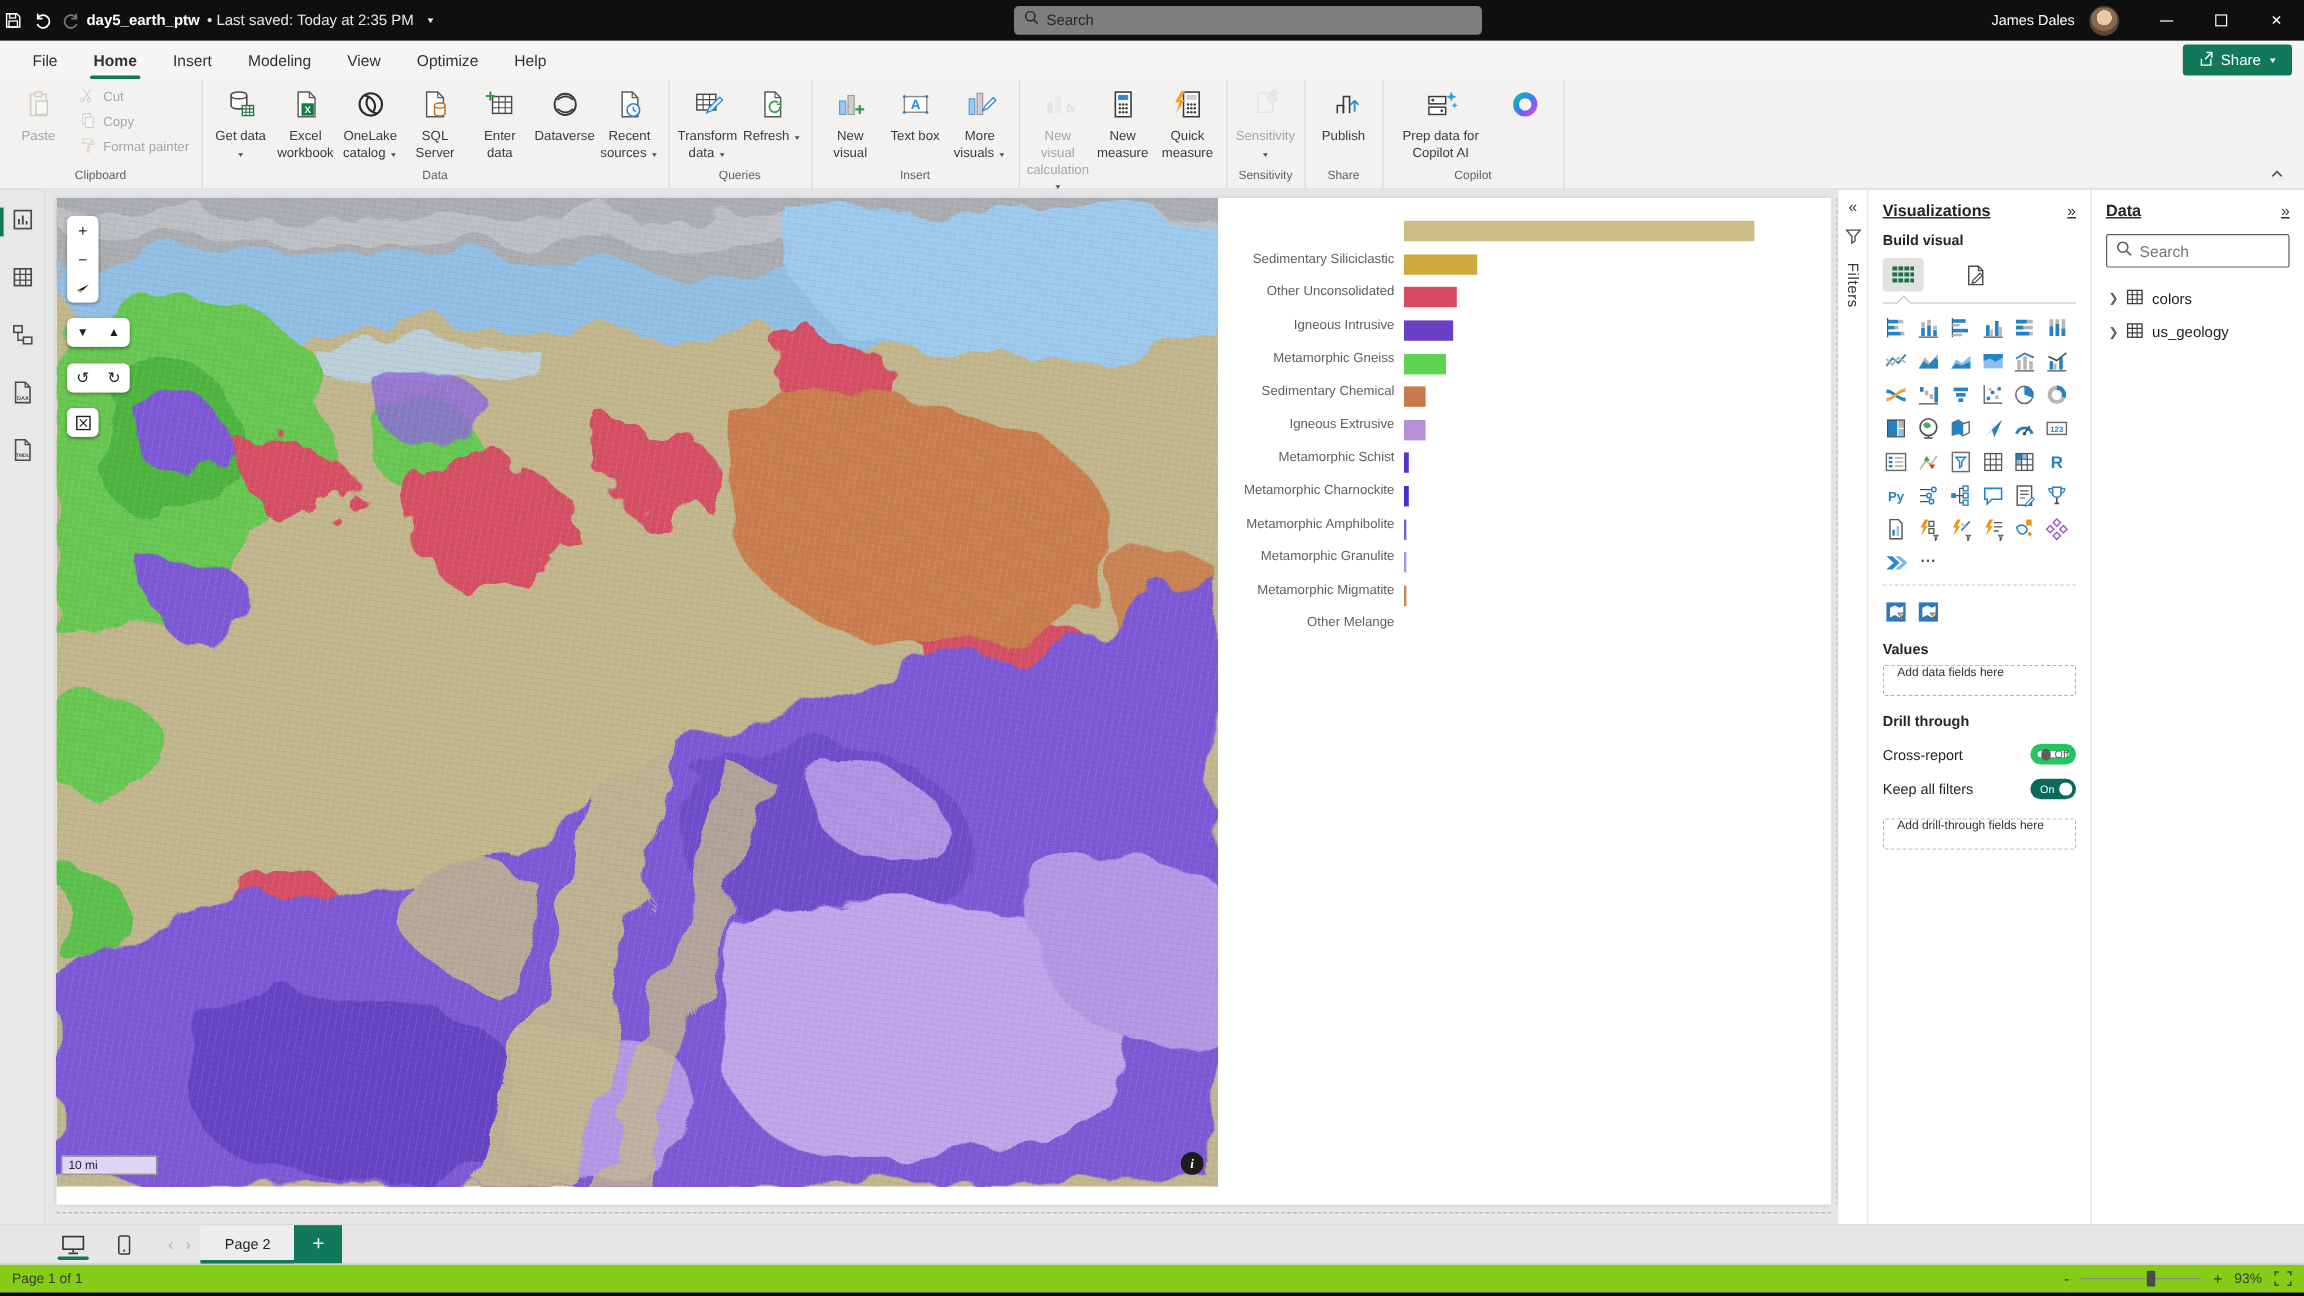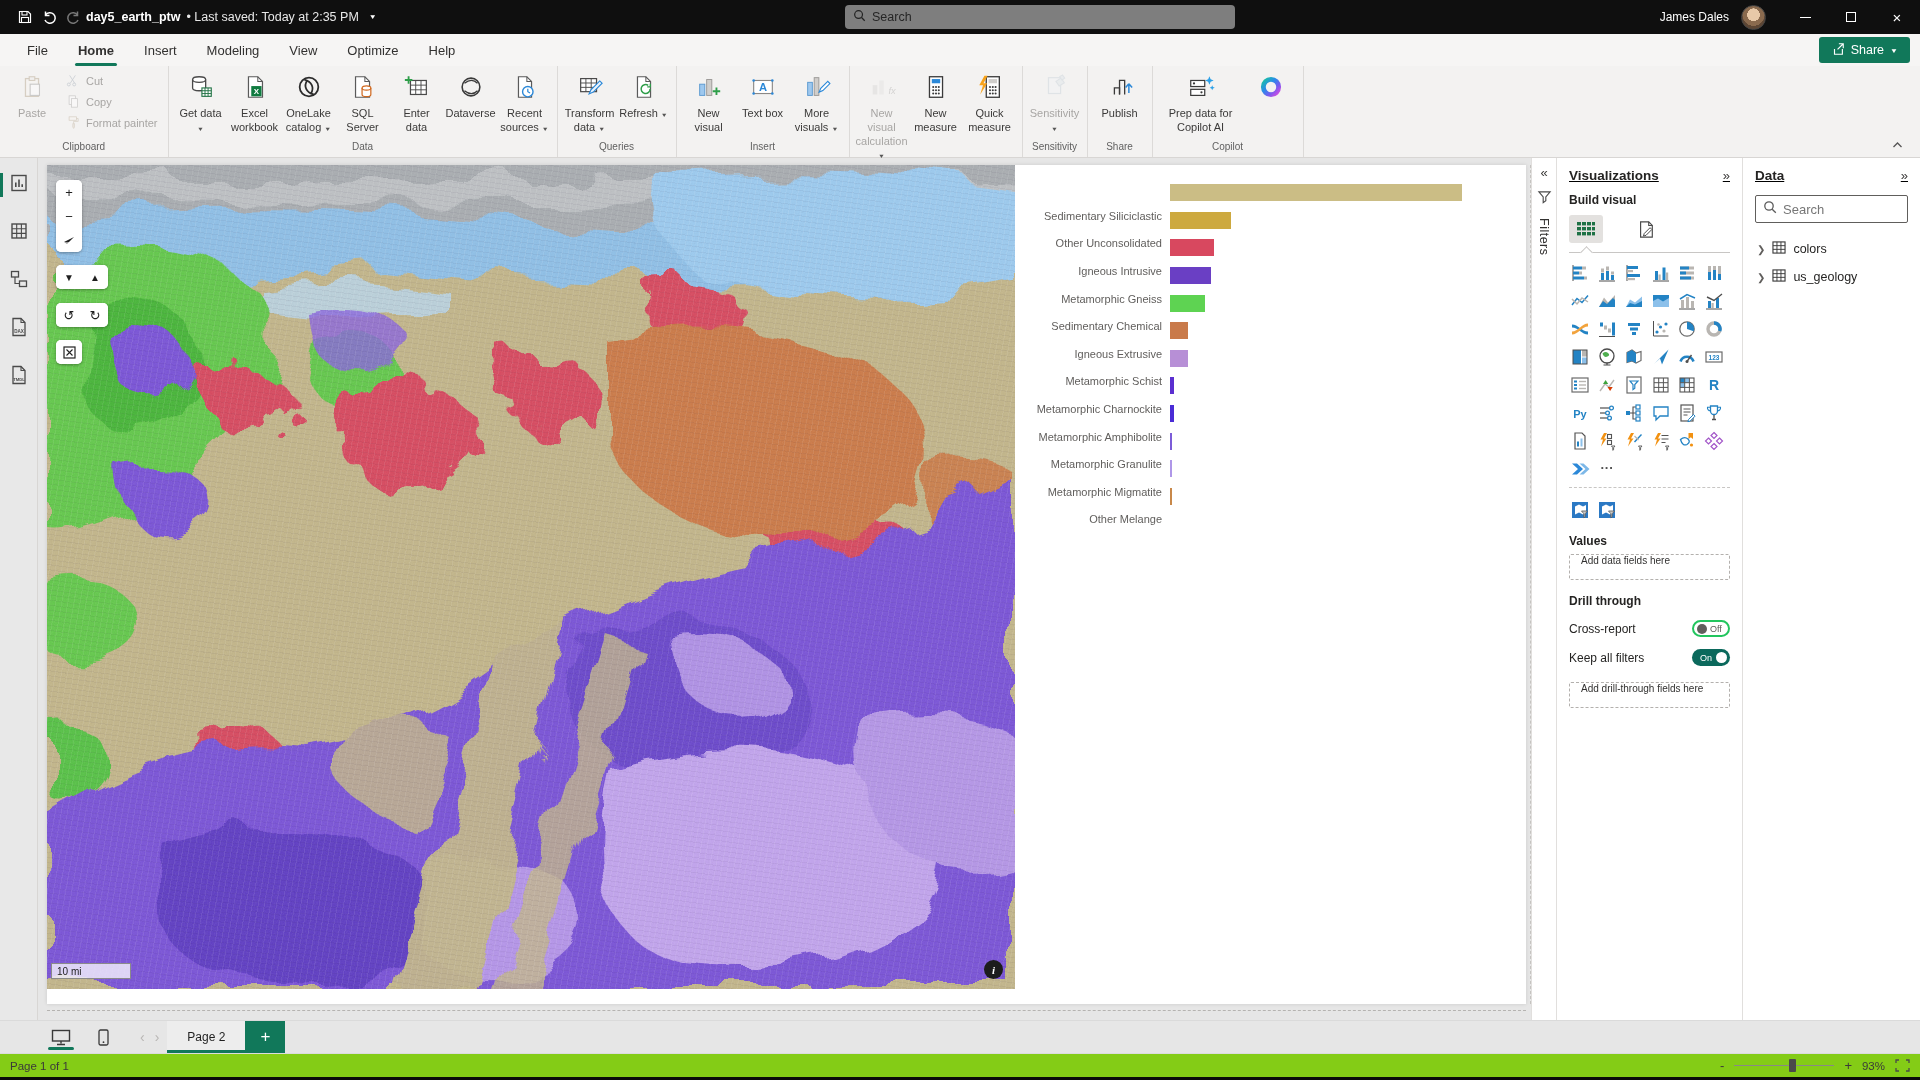--- a/index.html
+++ b/index.html
@@ -5,21 +5,21 @@
   :root{
     --accent:#11785a; --toggle-on:#0b695c; --ink:#252423; --muted:#605e5c;
     --line:#e1dfdd; --ribbon-bg:#f3f2f1; --canvas:#e6e6e6;
   }
   *{box-sizing:border-box; margin:0; padding:0; font-family:"Liberation Sans","DejaVu Sans",sans-serif;}
   html,body{width:1920px;height:1080px;overflow:hidden;background:#000;}
   .app{width:1920px;height:1080px;display:flex;flex-direction:column;background:#fff;}
 
   
   .titlebar{height:34px;background:#0f0f0f;display:flex;align-items:center;color:#fff;position:relative;flex:0 0 34px;}
-  .tb-left{display:flex;align-items:center;gap:2px;padding-left:14px;}
+  .tb-left{display:flex;align-items:center;gap:2px;}
   .tb-btn{width:22px;height:22px;display:flex;align-items:center;justify-content:center;cursor:pointer;}
   .tb-title{font-size:12.5px;font-weight:bold;display:flex;align-items:center;gap:6px;white-space:nowrap;}
   .tb-title .caret{font-size:8px;margin-left:4px;}
   .tb-search{position:absolute;left:845px;top:5px;width:390px;height:24px;background:#7e7e7e;border-radius:4px;display:flex;align-items:center;padding:0 8px;gap:6px;}
   .tb-search input{background:transparent;border:none;outline:none;font-size:12.5px;color:#171717;width:100%;}
   .tb-search input::placeholder{color:#262626;}
   .tb-right{margin-left:auto;display:flex;align-items:center;gap:0;height:100%;}
   .tb-user{font-size:12px;margin-right:12px;}
   .avatar{width:25px;height:25px;border-radius:50%;background:radial-gradient(circle at 50% 38%, #e8c9a8 0 34%, #8a6a4e 35% 60%, #5d4634 61%);margin-right:16px;overflow:hidden;border:1px solid #444;}
   .winbtn{width:46px;height:34px;display:flex;align-items:center;justify-content:center;cursor:pointer;}
@@ -98,21 +98,21 @@
   .viz-tab.selected{background:#e3e1df;}
   .tab-notch{position:absolute;left:13px;bottom:-5px;width:9px;height:9px;background:#fff;border-left:1px solid #c8c6c4;border-top:1px solid #c8c6c4;transform:rotate(45deg);}
   .gal{display:grid;grid-template-columns:repeat(6,1fr);row-gap:7px;margin-top:9px;}
   .gi{width:22px;height:21px;display:flex;align-items:center;justify-content:center;cursor:pointer;border-radius:2px;}
   .gal-divider{border-top:1px dashed #c8c6c4;margin:8px 0 2px;}
   .well{border:1px dashed #b3b0ad;border-radius:2px;height:26px;display:flex;align-items:flex-start;padding-left:11px;font-size:10px;color:#323130;margin-top:6px;cursor:pointer;background:#fff;}
   .sec-label{font-size:12px;font-weight:bold;color:var(--ink);margin-top:14px;}
   .toggle-row{display:flex;align-items:center;justify-content:space-between;margin-top:12px;}
   .toggle-row .tr-label{font-size:12px;color:var(--ink);}
   .tog{width:38px;height:17px;border-radius:9px;display:flex;align-items:center;cursor:pointer;font-size:9px;}
-  .tog.off{border:2px solid #22c55e;color:#605e5c;}
+  .tog.off{border:6px solid #22c55e;color:#605e5c;}
   .tog.off .dot{width:10px;height:10px;border-radius:50%;background:#605e5c;margin:0 3px 0 3px;}
   .tog.on{background:var(--toggle-on);color:#fff;justify-content:flex-end;}
   .tog.on .dot{width:11px;height:11px;border-radius:50%;background:#fff;margin:0 3px;}
   .tog .tlabel{flex:0 0 auto;}
   .tog.on .tlabel{margin-left:7px;margin-right:1px;}
 
   
   .data-panel{width:178px;background:#fff;border-left:1px solid var(--line);padding:10px 12px 0;}
   .search-box{margin-top:12px;height:28px;border:1px solid #605e5c;border-radius:2px;display:flex;align-items:center;gap:6px;padding:0 7px;background:#fff;}
   .search-box input{border:none;outline:none;font-size:13px;color:#323130;width:100%;}

